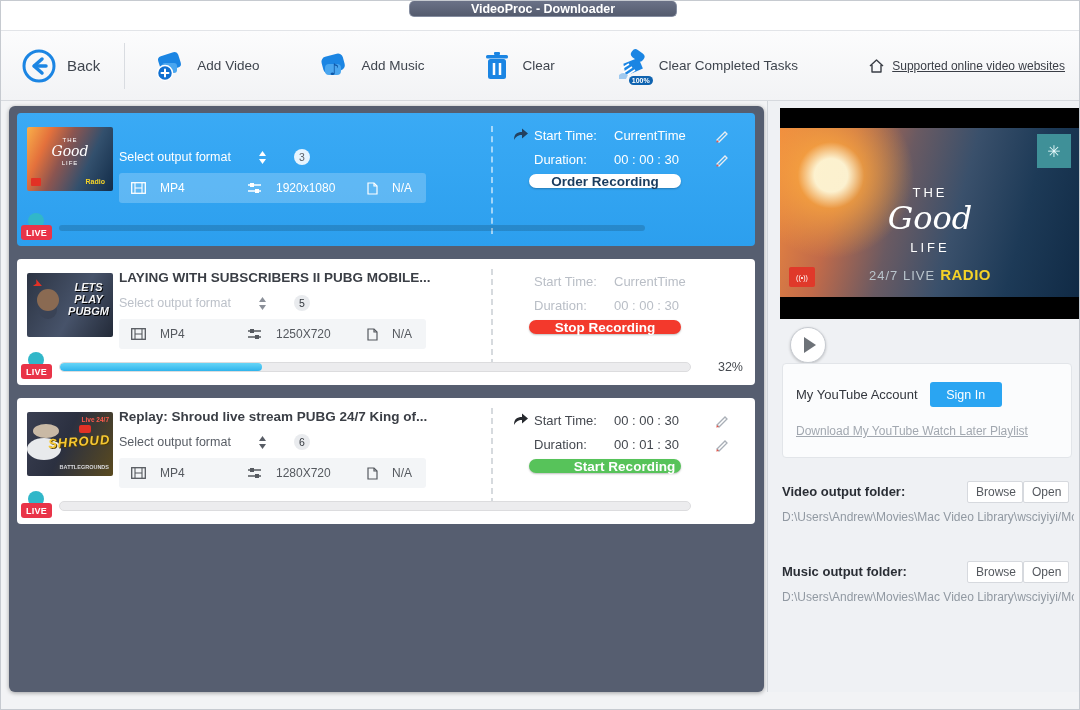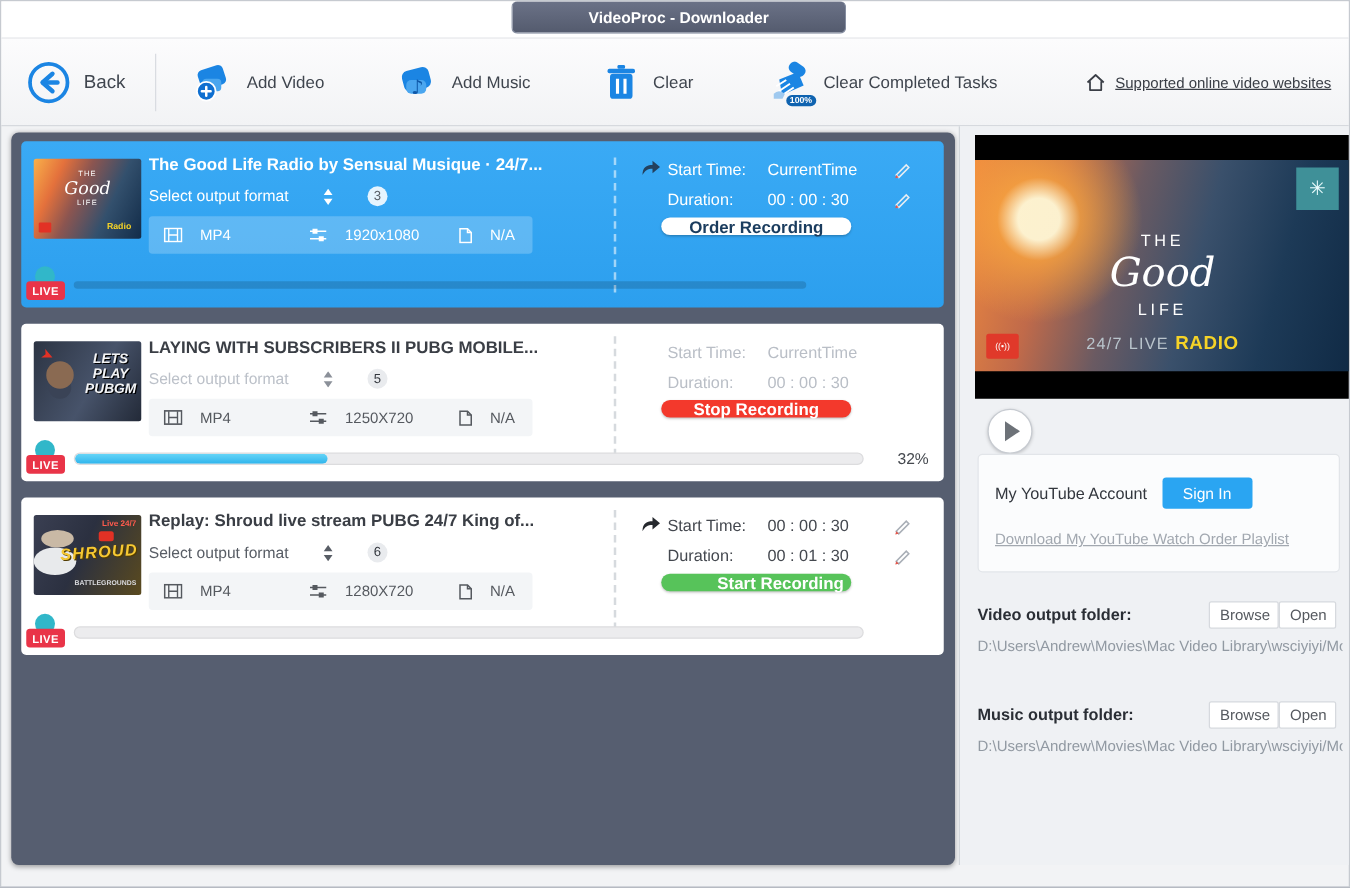--- a/index.html
+++ b/index.html
@@ -4,21 +4,21 @@
 <style>
   * { margin:0; padding:0; box-sizing:border-box; }
   body { font-family:"Liberation Sans", sans-serif; background:#dfe2e6; }
   #window {
     position:relative; width:1080px; height:710px; margin:0 auto;
     background:#f2f3f5; border:1px solid #c6cad0; overflow:hidden;
   }
   
   .topstrip { position:absolute; left:0; top:0; right:0; height:30px; background:#ffffff; border-bottom:1px solid #e2e4e8; }
   .title-tab {
-    position:absolute; left:408px; top:0; width:268px; height:26px;
+    position:absolute; left:408px; top:0; width:268px; height:16px;
     background:linear-gradient(#6b7287,#545b6e); border:1px solid #858da0; border-top:none;
     border-radius:5px; color:#fff; font-weight:bold; font-size:12.5px;
     display:flex; align-items:center; justify-content:center; z-index:5;
   }
   .toolbar {
     position:absolute; left:0; top:30px; right:0; height:70px;
     background:linear-gradient(#fcfcfd,#f2f3f5); border-bottom:1px solid #d6d9de;
     display:flex; align-items:center;
   }
   .tb-group { display:flex; align-items:center; gap:10px; cursor:pointer; }
@@ -202,21 +202,20 @@
   <div class="main-panel">
 
     <div class="card card-1">
       <div class="thumb th1">
         <span class="t-the">THE</span>
         <span class="t-good">Good</span>
         <span class="t-life">LIFE</span>
         <span class="t-radio">Radio</span>
         <span class="t-red"></span>
       </div>
-      <div class="c-title">The Good Life Radio by Sensual Musique · 24/7...</div>
       <div class="select-row">
         <span>Select output format</span>
         <span class="icon">
           <svg width="9" height="13" viewBox="0 0 9 13">
               <path d="M4.5 0 L8 5 H1 Z" fill="currentColor"></path>
               <path d="M4.5 13 L1 8 H8 Z" fill="currentColor"></path>
             </svg>
         </span>
         <span class="count-badge">3</span>
       </div>
@@ -450,21 +449,21 @@
     </div>
     <div class="play-btn">
         <span class="play-tri"></span>
       </div>
 
     <div class="yt-card">
       <div class="yt-row">
         <span class="yt-label">My YouTube Account</span>
         <button class="signin-btn">Sign In</button>
       </div>
-      <span class="yt-link">Download My YouTube Watch Order Playlist</span>
+      <span class="yt-link">Download My YouTube Watch Later Playlist</span>
     </div>
 
     <span class="out-label v-label">Video output folder:</span>
     <button class="mini-btn v-browse">Browse</button>
     <button class="mini-btn v-open">Open</button>
     <span class="out-path v-path">D:\Users\Andrew\Movies\Mac Video Library\wsciyiyi/Mob...</span>
 
     <span class="out-label m-label">Music output folder:</span>
     <button class="mini-btn m-browse">Browse</button>
     <button class="mini-btn m-open">Open</button>

